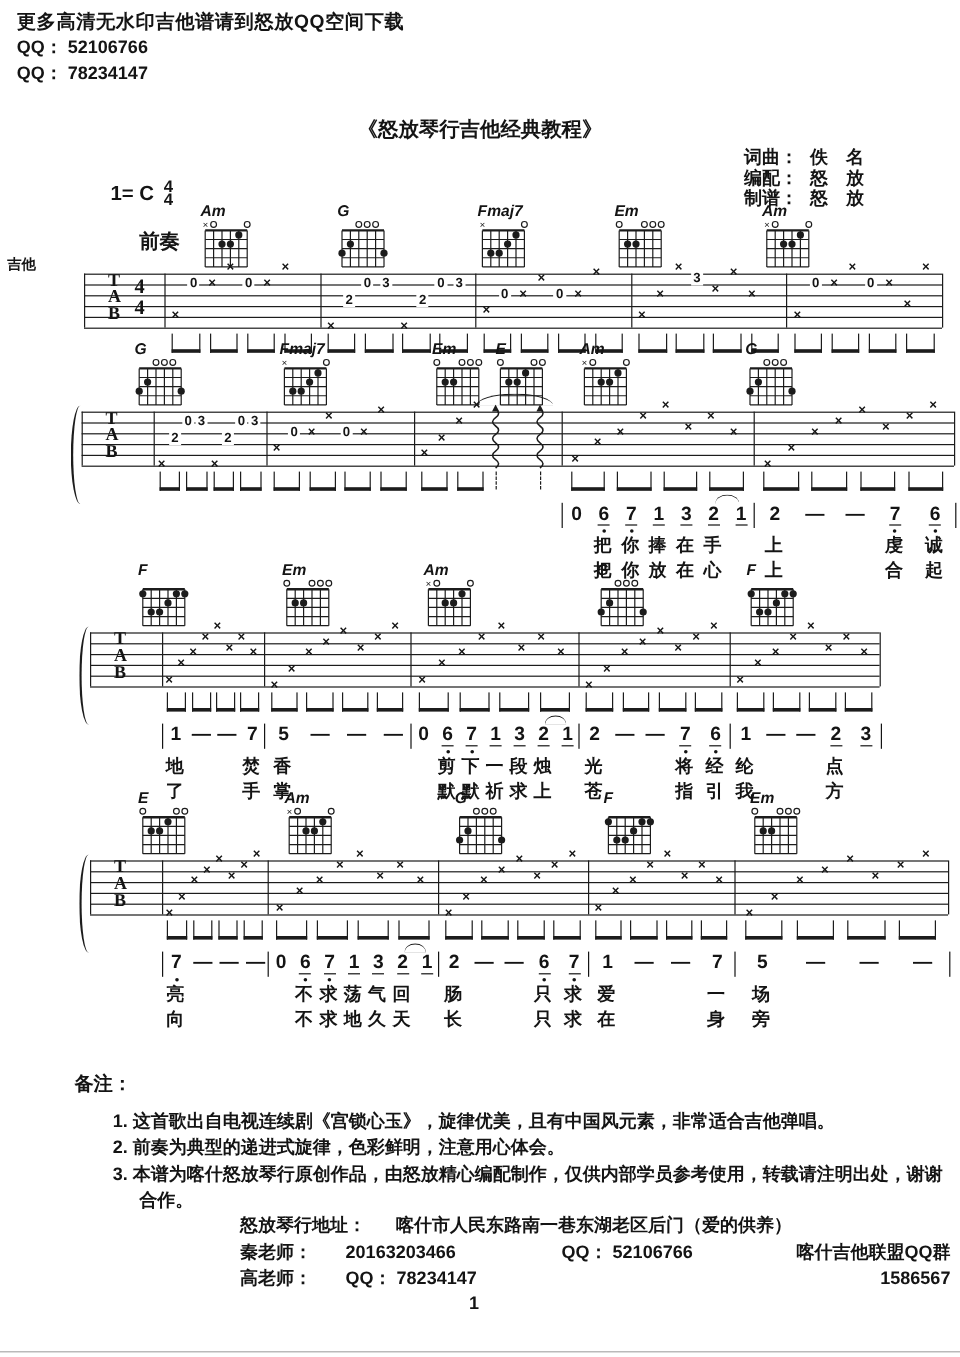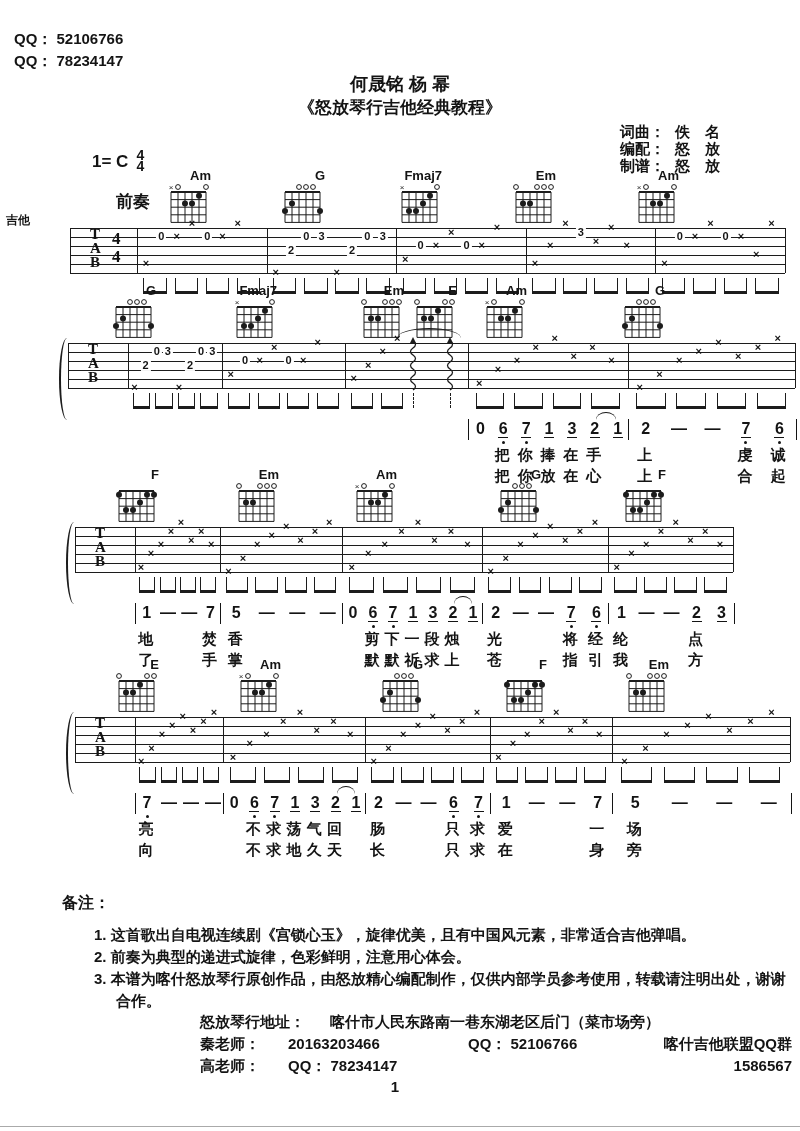--- a/index.html
+++ b/index.html
@@ -28,21 +28,21 @@
   .sline{position:absolute;height:1px;background:#1c1c1c;}
   .vline{position:absolute;width:1px;background:#1c1c1c;}
   .tab-letter{position:absolute;font-family:"Liberation Serif","DejaVu Serif",serif;font-size:15px;font-weight:bold;line-height:1;}
   .tsig{position:absolute;font-family:"Liberation Serif","DejaVu Serif",serif;font-size:17px;font-weight:bold;line-height:1;}
   .note{position:absolute;transform:translate(-50%,-55%);font-size:11px;font-weight:bold;line-height:1;}
   .note.num{background:#fff;padding:0 2px;}
   .beam{position:absolute;border-left:1.5px solid #1c1c1c;border-right:1.5px solid #1c1c1c;border-bottom:3.5px solid #1c1c1c;}
   .bracket{position:absolute;width:9px;border-left:2.5px solid #1c1c1c;border-radius:9px 0 0 9px / 46px 0 0 46px;}
   .slur{position:absolute;border-top:1.8px solid #1c1c1c;border-radius:50% 50% 0 0/100% 100% 0 0;height:9px;}
   .trem-stem{position:absolute;border-left:1.5px dashed #1c1c1c;}
-  .chordbox{position:absolute;width:44px;text-align:right;}
+  .chordbox{position:absolute;width:44px;text-align:left;font-style:italic;}
   .chordname{font-size:13px;font-weight:bold;line-height:12px;}
   
   .melrow{position:absolute;display:flex;}
   .melcell{position:relative;flex:1;text-align:center;font-size:16px;font-weight:bold;line-height:20px;}
   .melcell .tk{display:inline-block;min-width:10px;line-height:17px;}
   .melcell .tk.u{border-bottom:1.6px solid #141414;}
   .melcell .dotb{position:absolute;left:50%;bottom:-4px;width:3px;height:3px;margin-left:-1.5px;border-radius:50%;background:#141414;}
   .melcell .tie{position:absolute;left:55%;width:90%;top:-7px;height:7px;border-top:1.6px solid #141414;border-radius:50% 50% 0 0/100% 100% 0 0;}
   .melrow.numbers{height:21px;}
   .melrow.numbers.barL{border-left:1.6px solid #141414;}
@@ -60,24 +60,24 @@
   .f-c3{width:178px;}
   .f-c4{flex:1;text-align:right;}
   .f-val{flex:1;}
   #pagenum{left:0;top:1078px;width:790px;text-align:center;font-size:15px;}
   #scanline{left:0;top:1126px;width:800px;height:1px;background:#aaa;}
 </style>
 </head>
 <body>
 
 <div id="page">
+  <div class="abs b" id="wm1">更多高清无水印吉他谱请到怒放QQ空间下载</div>
   <div class="abs b" id="wmq1">QQ： 52106766</div>
   <div class="abs b" id="wmq2">QQ： 78234147</div>
 
-  <div class="abs b" id="artists">何晟铭 杨 幂</div>
   <div class="abs b" id="book">《怒放琴行吉他经典教程》</div>
 
   <div class="abs b" id="credits">
     <div class="credit-row">
       <span>词曲：</span><span>佚　名</span>
     </div>
     <div class="credit-row">
       <span>编配：</span><span>怒　放</span>
     </div>
     <div class="credit-row">
@@ -1061,21 +1061,21 @@
   <div class="abs b" id="notes-head">备注：</div>
   <div class="abs b" id="notes-list">
     <div class="note-item">1. 这首歌出自电视连续剧《宫锁心玉》，旋律优美，且有中国风元素，非常适合吉他弹唱。</div>
     <div class="note-item">2. 前奏为典型的递进式旋律，色彩鲜明，注意用心体会。</div>
     <div class="note-item">3. 本谱为喀什怒放琴行原创作品，由怒放精心编配制作，仅供内部学员参考使用，转载请注明出处，谢谢合作。</div>
   </div>
 
   <div class="abs b" id="footer">
     <div class="f-row">
       <span class="f-c1">怒放琴行地址：</span>
-      <span class="f-val">喀什市人民东路南一巷东湖老区后门（菜市场旁）</span>
+      <span class="f-val">喀什市人民东路南一巷东湖老区后门（爱的供养）</span>
     </div>
     <div class="f-row">
       <span class="f-c1 small">秦老师：</span>
       <span class="f-c2">20163203466</span>
       <span class="f-c3">QQ： 52106766</span>
       <span class="f-c4">喀什吉他联盟QQ群</span>
     </div>
     <div class="f-row">
       <span class="f-c1 small">高老师：</span>
       <span class="f-c3">QQ： 78234147</span>

